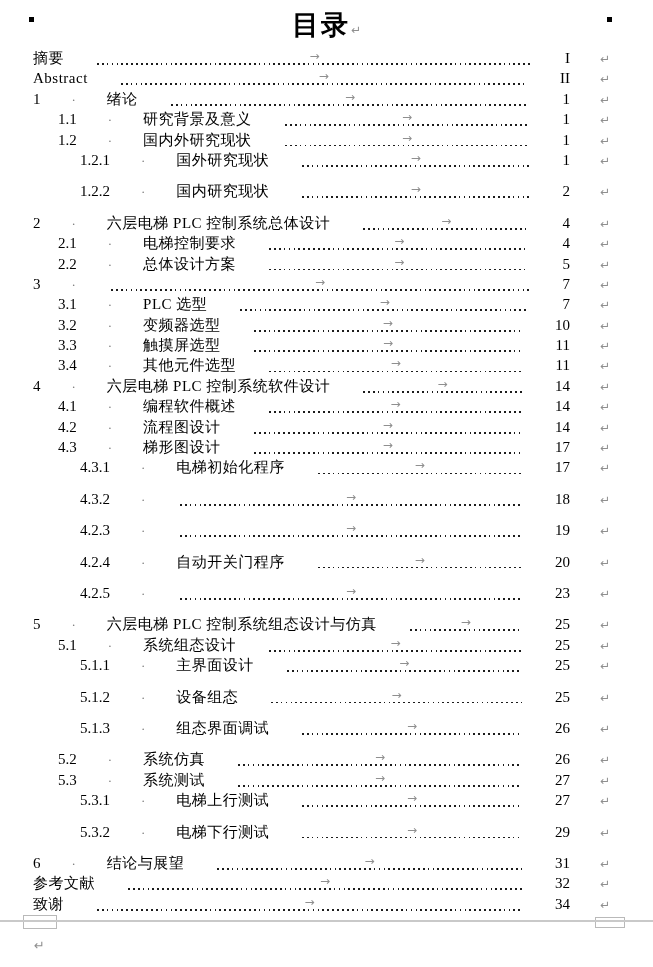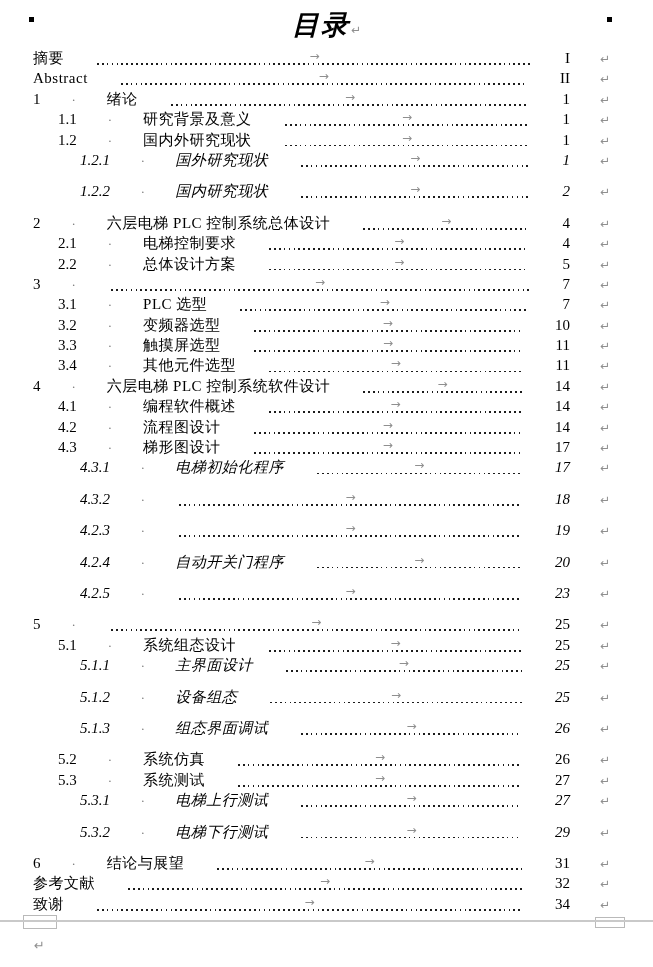--- a/index.html
+++ b/index.html
@@ -7,28 +7,28 @@
     position:relative;width:653px;height:967px;background:#fff;overflow:hidden;
     font-family:"Liberation Serif","DejaVu Serif",serif;color:#000;
   }
   .crop-sq{position:absolute;width:5px;height:5px;background:#000;}
   .crop-tl{left:29px;top:17px;}
   .crop-tr{left:607px;top:17px;}
 
   .doc-title{
     position:absolute;top:8px;left:0;width:100%;text-align:center;
     font-family:"Liberation Sans","DejaVu Sans",sans-serif;
-    font-weight:700;font-size:27px;line-height:34px;letter-spacing:2px;font-style:italic;
+    font-weight:700;font-size:27px;line-height:34px;letter-spacing:2px;
   }
   .doc-title .pmark{letter-spacing:0;}
 
   .toc{position:absolute;top:48px;left:33px;right:43px;}
   .row{display:flex;align-items:baseline;height:20.4px;line-height:20.4px;font-size:15px;white-space:nowrap;gap:29px;}
   .row.lvl1{padding-left:25px;}
-  .row.lvl2{padding-left:47px;margin-bottom:11px;font-style:italic;}
+  .row.lvl2{padding-left:47px;margin-bottom:11px;}
   .spm{color:#7d7d7d;padding:0 2px;font-size:13px;}
   .ttl{letter-spacing:0.5px;}
   .leader{flex:1;position:relative;align-self:stretch;margin:0 3px;min-width:20px;}
   .leader::after{
     content:"";position:absolute;left:1px;right:1px;bottom:3.5px;height:1.8px;
     background:repeating-linear-gradient(to right,#1c1c1c 0 1.7px,transparent 1.7px 4.9px);
   }
   .tab{
     position:absolute;left:50%;top:1px;transform:translateX(-50%);
     color:#8f8f8f;font-size:12px;line-height:14px;
@@ -288,20 +288,21 @@
         <span class="spm">·</span>
       <span class="leader">
           <span class="tab">→</span>
         </span>
       <span class="pg">23</span>
       <span class="pmark">↵</span>
     </div>
       <div class="row lvl0">
       <span>5</span>
         <span class="spm">·</span>
+        <span class="ttl">六层电梯 PLC 控制系统组态设计与仿真</span>
       <span class="leader">
           <span class="tab">→</span>
         </span>
       <span class="pg">25</span>
       <span class="pmark">↵</span>
     </div>
       <div class="row lvl1">
       <span>5.1</span>
         <span class="spm">·</span>
         <span class="ttl">系统组态设计</span>

